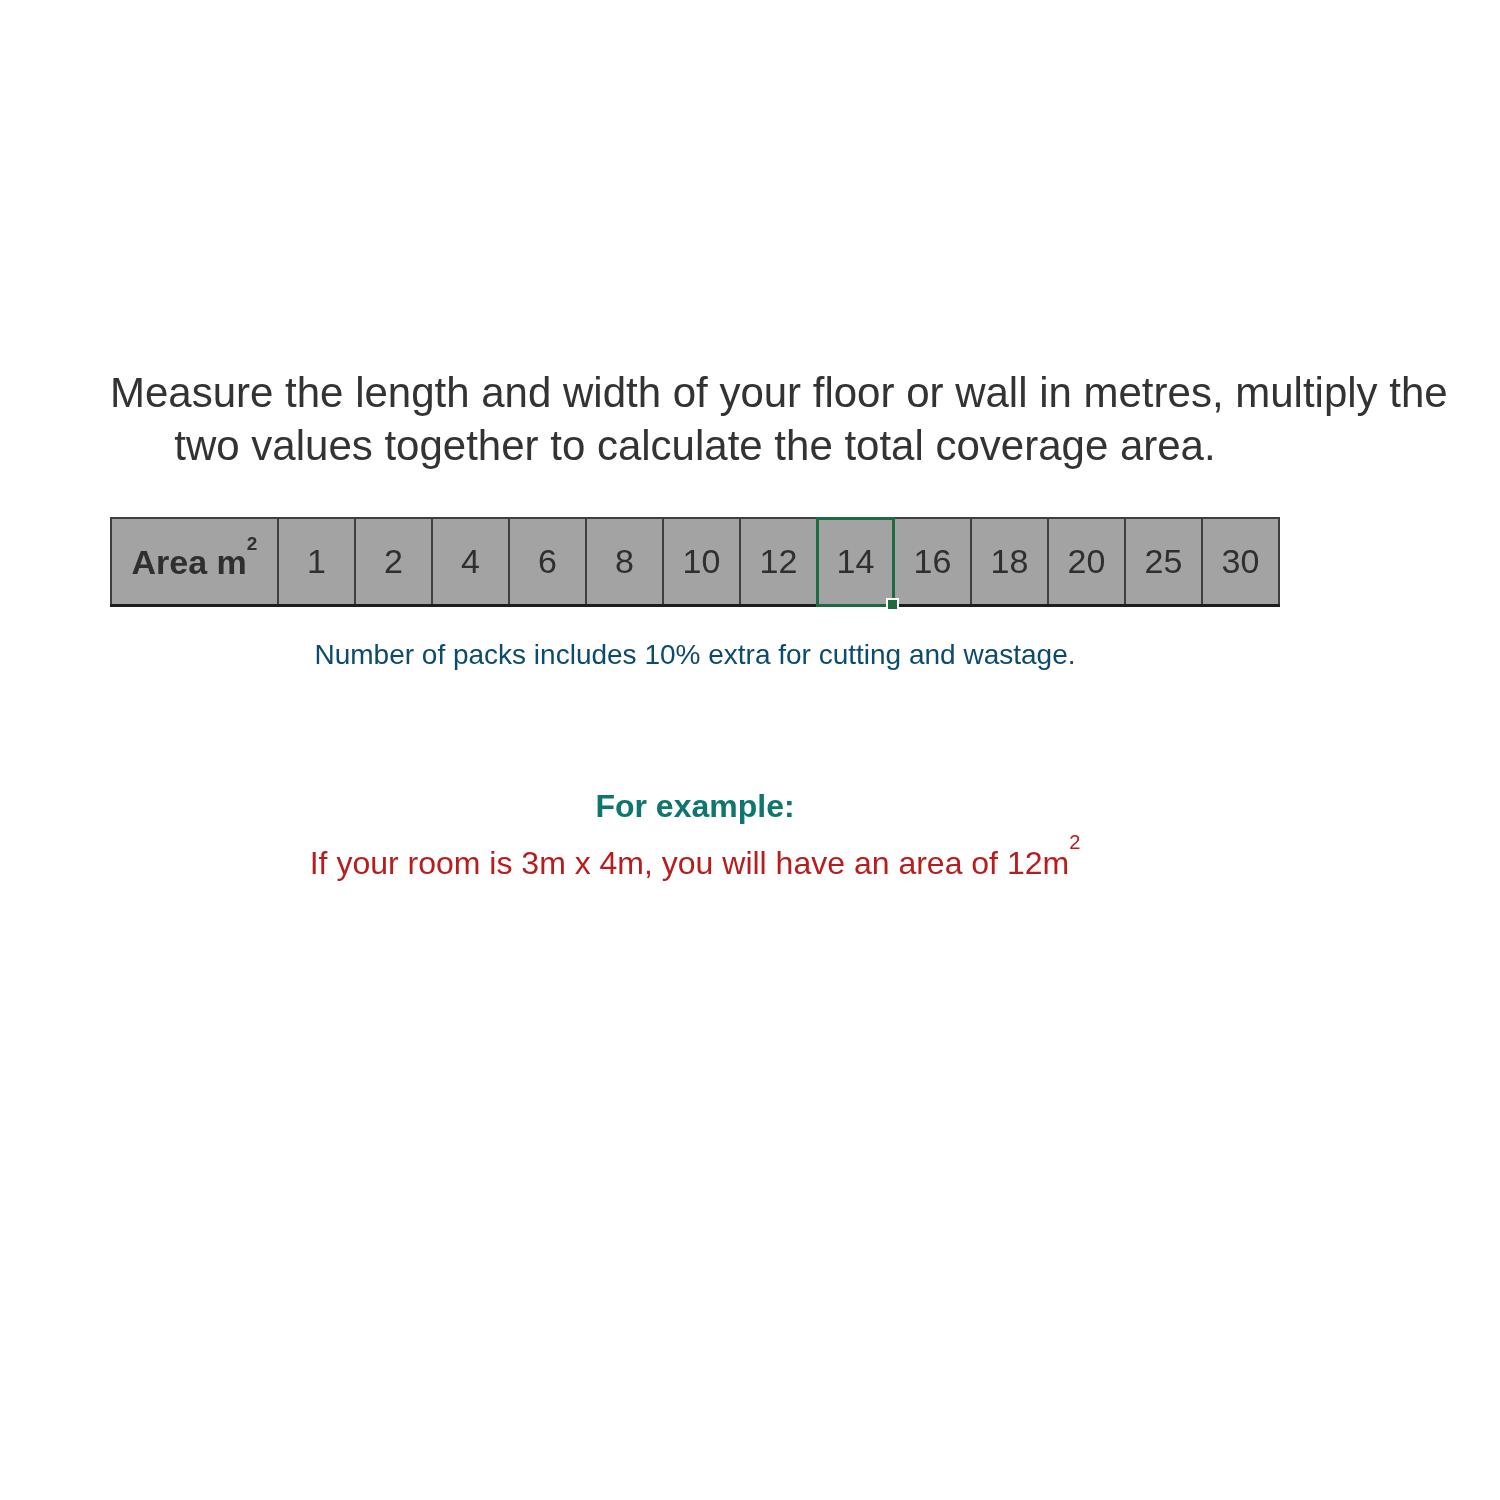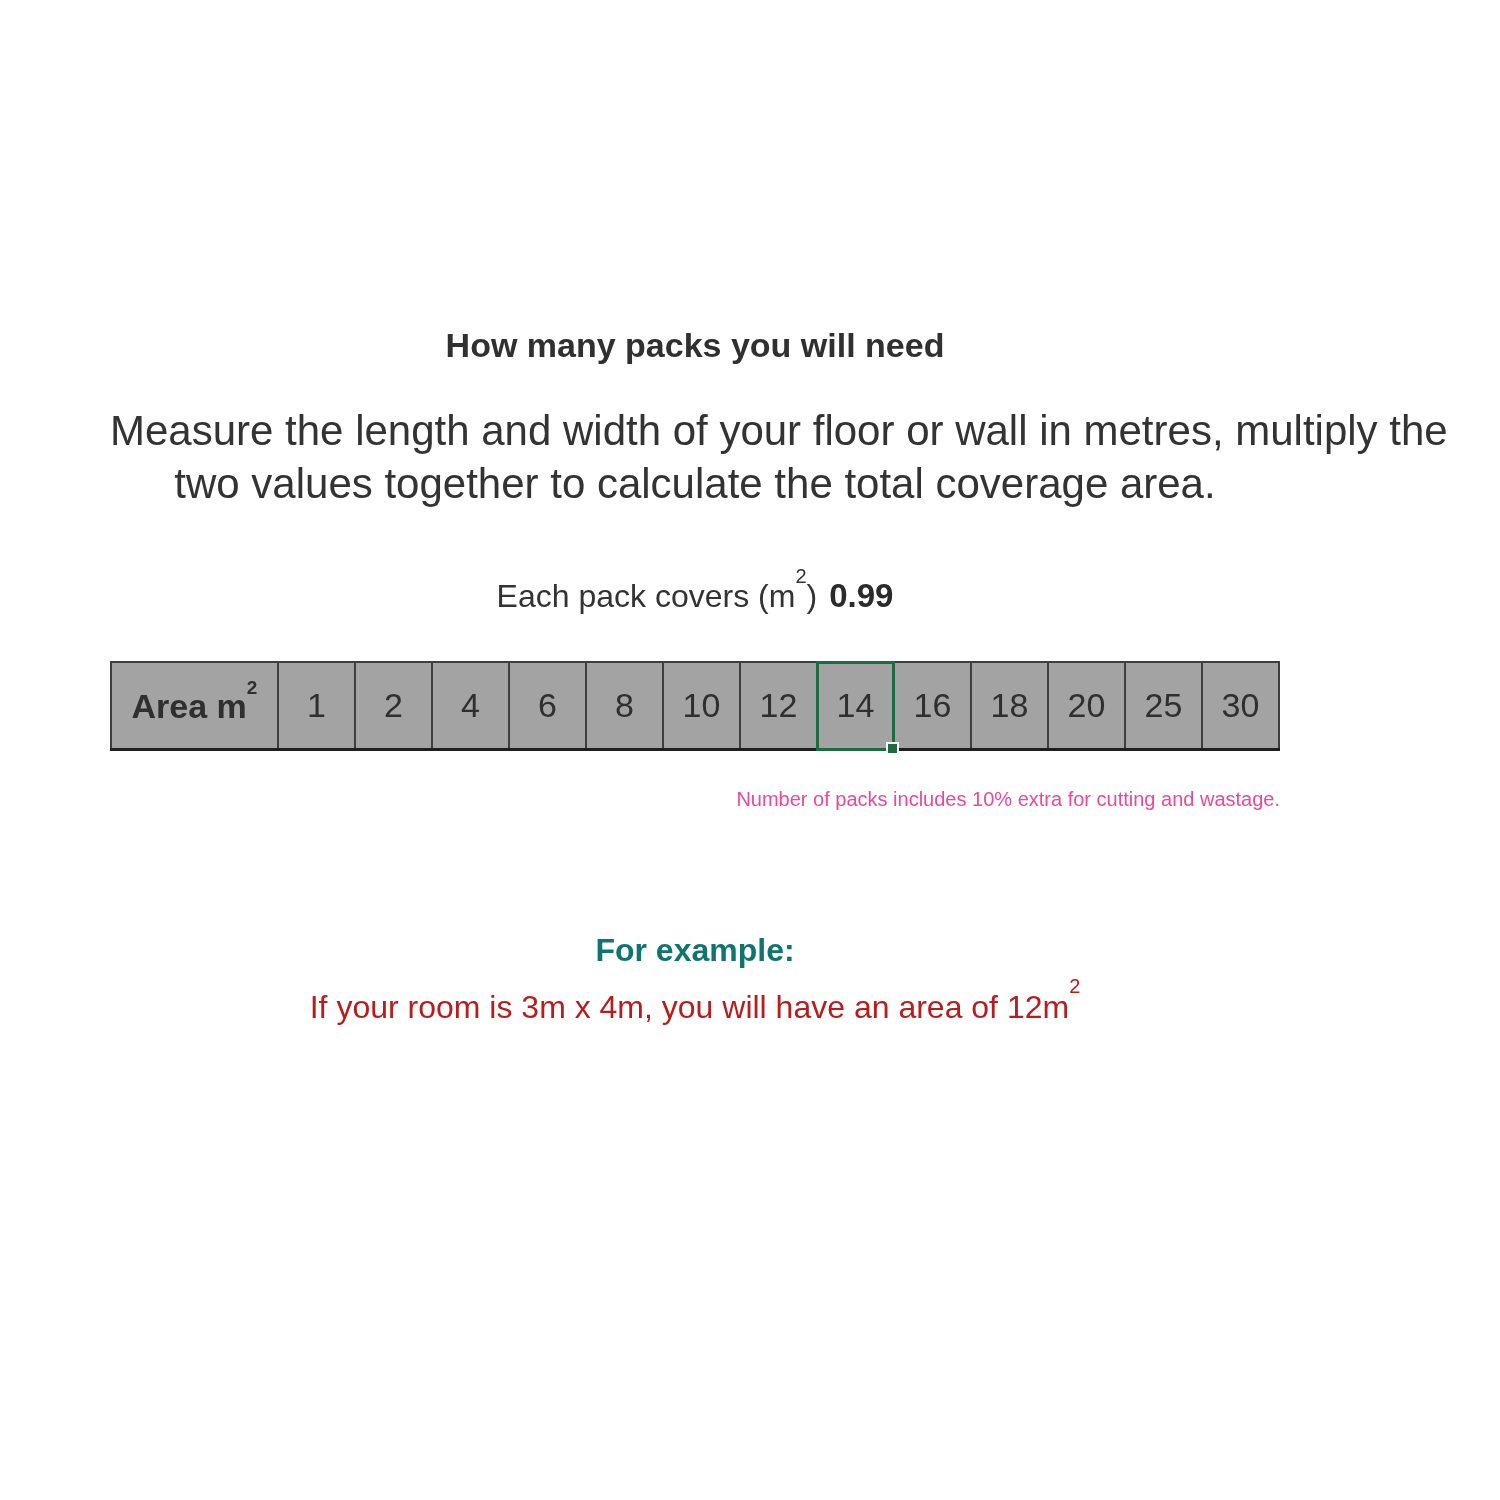--- a/index.html
+++ b/index.html
@@ -110,24 +110,23 @@
     right: -6px;
     bottom: -7px;
     width: 9px;
     height: 9px;
     background: #1e6b41;
     border: 2px solid #ffffff;
     pointer-events: none;
   }
   .note {
     margin: 28px 0 0 0;
-    font-size: 20px;
-    line-height: 40px;
-    color: #ec4899;
-    text-align: right;
+    font-size: 28px;
+    line-height: 40px;
+    color: #0c4a6e;
   }
   .example-heading {
     margin: 112px 0 0 0;
     font-size: 32px;
     font-weight: bold;
     line-height: 38px;
     color: #0f766e;
   }
   .example-line {
     margin: 18px 0 0 0;
@@ -141,28 +140,26 @@
     position: relative;
     top: -13px;
     line-height: 0;
   }
 </style>
 </head>
 <body>
 
 <div class="content">
 
-  <h1 class="title">How many packs you will need</h1>
 
   <div class="intro">
     <div class="line">Measure the length and width of your floor or wall in metres, multiply the</div>
     <div class="line">two values together to calculate the total coverage area.</div>
   </div>
 
-  <div class="coverage"><span>Each pack covers (m</span><sup>2</sup><span>)</span><span class="value">0.99</span></div>
 
   <table class="packs">
     <colgroup>
       <col class="head-col">
       <col class="num-col">
         <col class="num-col">
         <col class="num-col">
         <col class="num-col">
       <col class="num-col">
         <col class="num-col">

